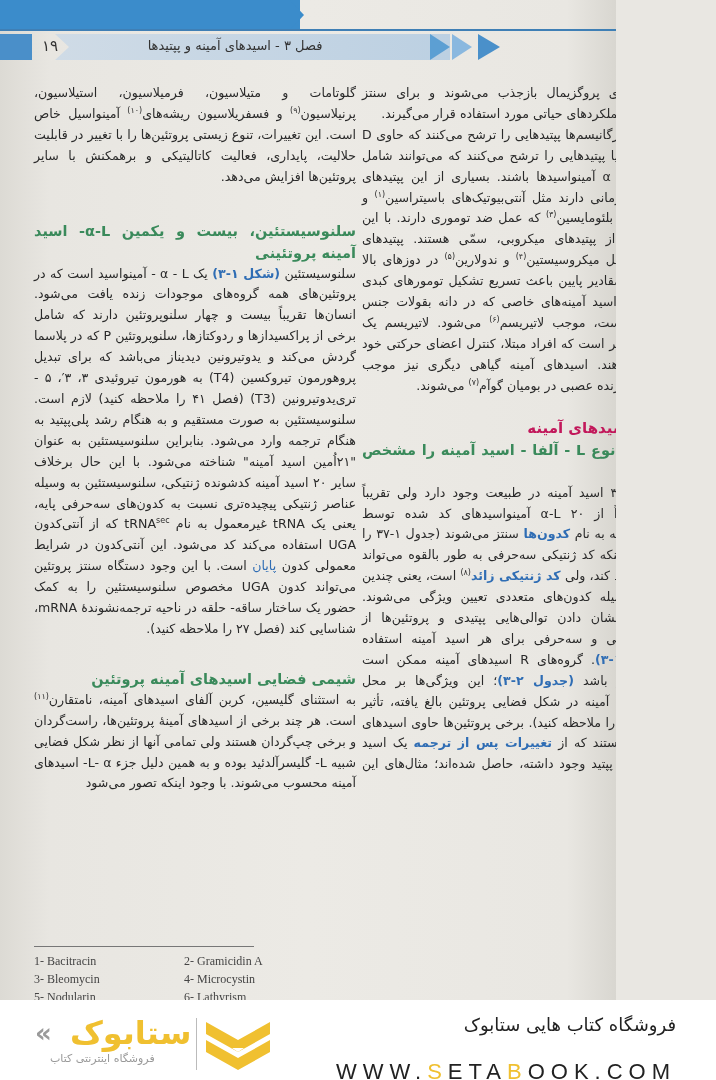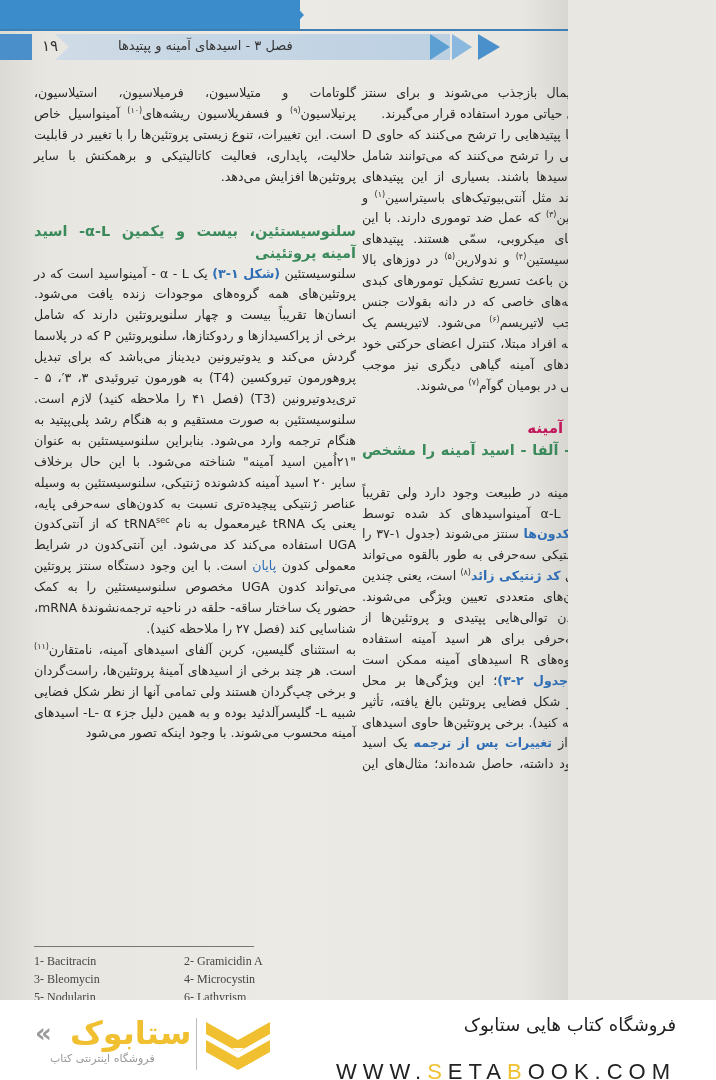--- a/index.html
+++ b/index.html
@@ -4,21 +4,21 @@
 <style>
   * { box-sizing: border-box; margin: 0; padding: 0; }
   html, body { width: 716px; height: 1080px; overflow: hidden; }
   body {
     background: #e9e7e2;
     font-family: "DejaVu Sans", sans-serif;
     color: #2b2b2b;
     position: relative;
   }
   .page {
-    position: absolute; left: 0; top: 0; width: 568px; height: 1000px;
+    position: absolute; left: 0; top: 0; width: 616px; height: 1000px;
     background: linear-gradient(90deg, #dcdad4 0%, #e8e6e1 8%, #eceae5 50%, #e9e7e2 92%, #d8d6d0 100%);
     overflow: hidden;
   }
   .top-band {
     position: absolute; left: 0; top: 0; width: 300px; height: 29px;
     background: #3b8ccb;
   }
   .top-band-arrow {
     position: absolute; left: 290px; top: 0; width: 0; height: 0;
     border-top: 15px solid transparent; border-bottom: 15px solid transparent;
@@ -29,21 +29,21 @@
     position: absolute; left: 55px; top: 34px; width: 395px; height: 26px;
     background: linear-gradient(90deg, #cfdbe6 0%, #bcd0e2 100%);
     clip-path: polygon(0 0, 100% 0, 100% 100%, 0 100%, 14px 50%);
   }
   .header-left-block { position: absolute; left: 0; top: 34px; width: 32px; height: 26px; background: #4a8fc9; }
   .page-number {
     position: absolute; left: 42px; top: 37px; font-size: 15px; color: #333;
     font-family: "DejaVu Sans", sans-serif;
   }
   .chapter-title {
-    position: absolute; left: 118px; top: 38px; width: 250px; direction: rtl; text-align: left;
+    position: absolute; left: 110px; top: 38px; width: 250px; direction: rtl; text-align: center;
     font-size: 13px; color: #333;
   }
   .chev { position: absolute; top: 34px; width: 0; height: 0;
     border-top: 13px solid transparent; border-bottom: 13px solid transparent; }
   .chev1 { left: 430px; border-left: 20px solid #5c9fd3; }
   .chev2 { left: 452px; border-left: 20px solid #8ab8df; }
   .chev3 { left: 478px; border-left: 22px solid #4a90ca; }
   .col {
     position: absolute; direction: rtl; text-align: justify;
     font-size: 12.6px; line-height: 20.9px; color: #2a2a2a;
@@ -105,20 +105,21 @@
     <p class="indent"><span>بعضی از میکروارگانیسم‌ها پپتیدهایی را ترشح می‌کنند که حاوی D - اسید آمینه بوده یا پپتیدهایی را ترشح می‌کنند که می‌توانند شامل هر دوی D و α - L آمینواسیدها باشند. بسیاری از این پپتیدهای باکتریایی ارزش درمانی دارند مثل آنتی‌بیوتیک‌های باسیتراسین</span><sup>(۱)</sup><span> و گرامیسیدین A</span><sup>(۲)</sup><span> و بلئومایسین</span><sup>(۳)</sup><span> که عمل ضد توموری دارند. با این حال برخی دیگر از پپتیدهای میکروبی، سمّی هستند. پپتیدهای سیانوباکتریایی شامل میکروسیستین</span><sup>(۴)</sup><span> و ندولارین</span><sup>(۵)</sup><span> در دوزهای بالا کشنده بوده و در مقادیر پایین باعث تسریع تشکیل تومورهای کبدی می‌شوند. مصرف اسید آمینه‌های خاصی که در دانه بقولات جنس لاتیروس موجود است، موجب لاتیریسم</span><sup>(۶)</sup><span> می‌شود. لاتیریسم یک بیماری برگشت‌ناپذیر است که افراد مبتلا، کنترل اعضای حرکتی خود را از دست می‌دهند. اسیدهای آمینه گیاهی دیگری نیز موجب بیماری‌های تحلیل برنده عصبی در بومیان گوآم</span><sup>(۷)</sup><span> می‌شوند.</span></p>
     <div class="h-red">ویژگی‌های اسیدهای آمینه</div>
     <div class="h-green" style="margin-top:0">کد ژنتیکی ۲۰ نوع L - آلفا - اسید آمینه را مشخص می‌کند</div>
     <p><span>اگرچه بیش از ۳۰۰ اسید آمینه در طبیعت وجود دارد ولی تقریباً پروتئین‌ها، منحصراً از ۲۰ α-L آمینواسیدهای کد شده توسط نوکلئوتیدهای سه‌گانه به نام </span><span class="link-bold">کدون‌ها</span><span> سنتز می‌شوند (جدول ۱-۳۷ را ملاحظه کنید). با اینکه کد ژنتیکی سه‌حرفی به طور بالقوه می‌تواند ۲۰ اسید آمینه را کد کند، ولی </span><span class="link-bold">کد ژنتیکی زائد</span><sup>(۸)</sup><span> است، یعنی چندین اسید آمینه به وسیله کدون‌های متعددی تعیین ویژگی می‌شوند. دانشمندان برای نشان دادن توالی‌هایی پپتیدی و پروتئین‌ها از مخفف‌های تک‌حرفی و سه‌حرفی برای هر اسید آمینه استفاده می‌کنند </span><span class="link-bold">(جدول ۱-۳)</span><span>. گروه‌های R اسیدهای آمینه ممکن است آبدوست یا آبگریز باشد </span><span class="link-bold">(جدول ۲-۳)</span><span>؛ این ویژگی‌ها بر محل قرارگیری اسیدهای آمینه در شکل فضایی پروتئین بالغ یافته، تأثیر می‌گذارند (فصل ۵ را ملاحظه کنید). برخی پروتئین‌ها حاوی اسیدهای آمینهٔ دیگری هم هستند که از </span><span class="link-bold">تغییرات پس از ترجمه</span><span> یک اسید آمینه‌ای که قبلاً در پپتید وجود داشته، حاصل شده‌اند؛ مثال‌های این مورد شامل</span></p>
   </div>
 
   <div class="col col-left">
     <p><span>گلوتامات و متیلاسیون، فرمیلاسیون، استیلاسیون، پرنیلاسیون</span><sup>(۹)</sup><span> و فسفریلاسیون ریشه‌های</span><sup>(۱۰)</sup><span> آمینواسیل خاص است. این تغییرات، تنوع زیستی پروتئین‌ها را با تغییر در قابلیت حلالیت، پایداری، فعالیت کاتالیتیکی و برهمکنش با سایر پروتئین‌ها افزایش می‌دهد.</span></p>
     <div class="h-green" style="margin-top:32px">سلنوسیستئین، بیست و یکمین α-L- اسید آمینه پروتئینی</div>
     <p><span>سلنوسیستئین </span><span class="link-bold">(شکل ۱-۳)</span><span> یک α - L - آمینواسید است که در پروتئین‌های همه گروه‌های موجودات زنده یافت می‌شود. انسان‌ها تقریباً بیست و چهار سلنوپروتئین دارند که شامل برخی از پراکسیدازها و ردوکتازها، سلنوپروتئین P که در پلاسما گردش می‌کند و یدوتیرونین دیدیناز می‌باشد که برای تبدیل پروهورمون تیروکسین (T4) به هورمون تیروئیدی ۳، ۳′، ۵ - تری‌یدوتیرونین (T3) (فصل ۴۱ را ملاحظه کنید) لازم است. سلنوسیستئین به صورت مستقیم و به هنگام رشد پلی‌پپتید به هنگام ترجمه وارد می‌شود. بنابراین سلنوسیستئین به عنوان "۲۱اُمین اسید آمینه" شناخته می‌شود. با این حال برخلاف سایر ۲۰ اسید آمینه کدشونده ژنتیکی، سلنوسیستئین به وسیله عناصر ژنتیکی پیچیده‌تری نسبت به کدون‌های سه‌حرفی پایه، یعنی یک tRNA غیرمعمول به نام tRNA</span><sup>sec</sup><span> که از آنتی‌کدون UGA استفاده می‌کند کد می‌شود. این آنتی‌کدون در شرایط معمولی کدون </span><span class="link">پایان</span><span> است. با این وجود دستگاه سنتز پروتئین می‌تواند کدون UGA مخصوص سلنوسیستئین را به کمک حضور یک ساختار ساقه- حلقه در ناحیه ترجمه‌نشوندهٔ mRNA، شناسایی کند (فصل ۲۷ را ملاحظه کنید).</span></p>
+    <div class="h-green" style="margin-top:28px">شیمی فضایی اسیدهای آمینه پروتئین</div>
     <p><span>به استثنای گلیسین، کربن آلفای اسیدهای آمینه، نامتقارن</span><sup>(۱۱)</sup><span> است. هر چند برخی از اسیدهای آمینهٔ پروتئین‌ها، راست‌گردان و برخی چپ‌گردان هستند ولی تمامی آنها از نظر شکل فضایی شبیه L- گلیسرآلدئید بوده و به همین دلیل جزء L- α- اسیدهای آمینه محسوب می‌شوند. با وجود اینکه تصور می‌شود</span></p>
   </div>
 
   <div class="footnote-rule"></div>
   <div class="footnotes">
     <div>1- Bacitracin</div>
     <div>2- Gramicidin A</div>
     <div>3- Bleomycin</div>
     <div>4- Microcystin</div>
     <div>5- Nodularin</div>

